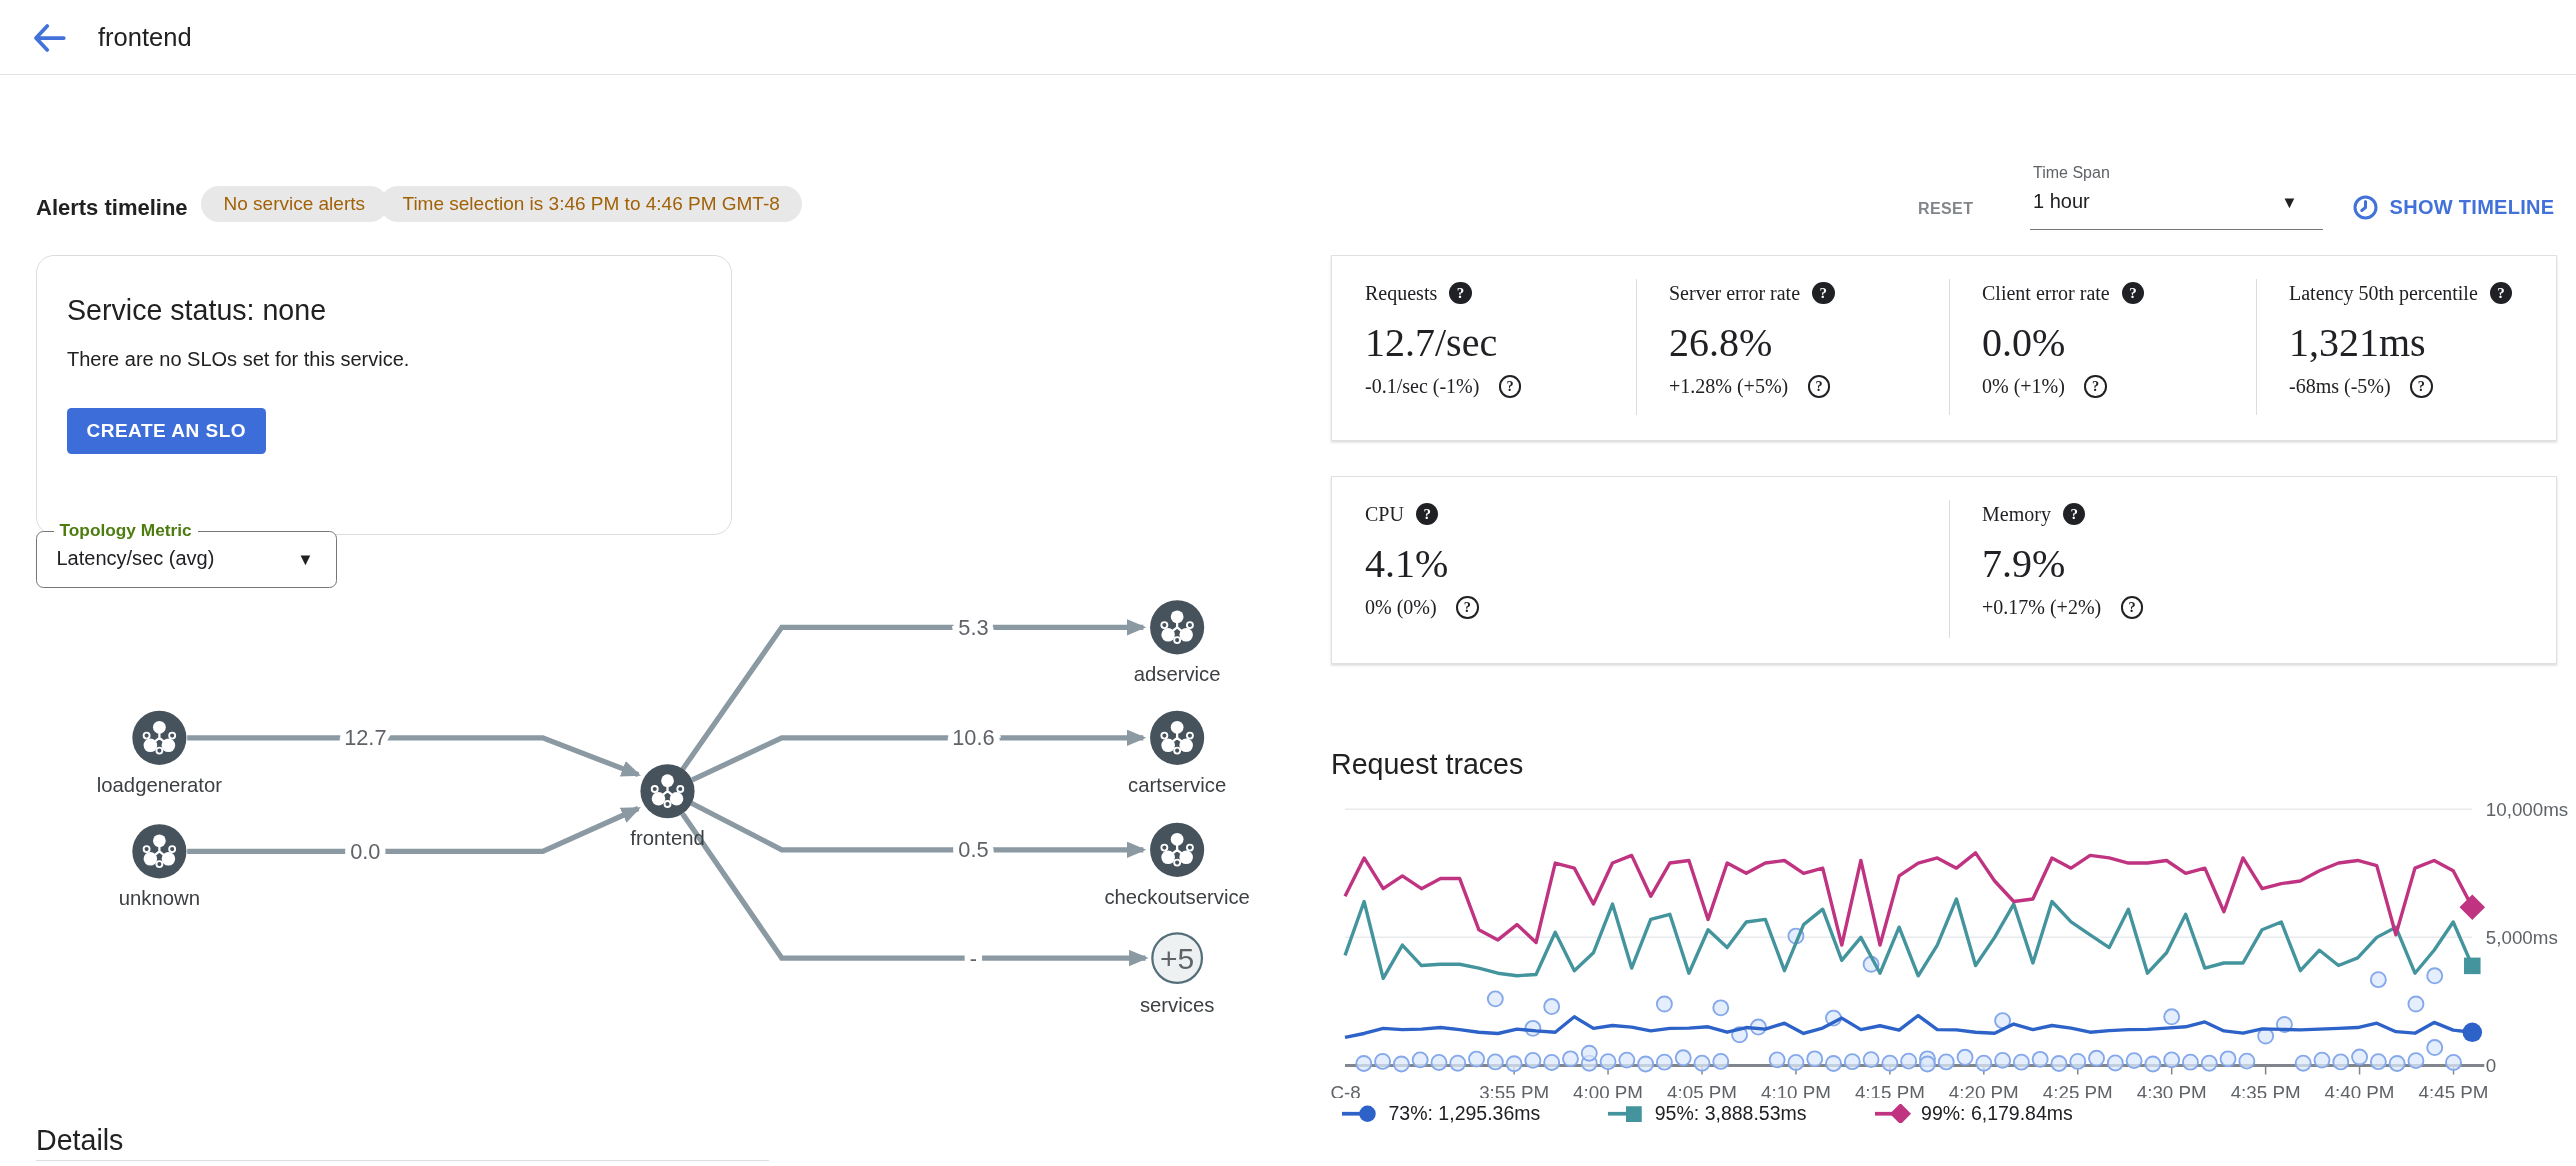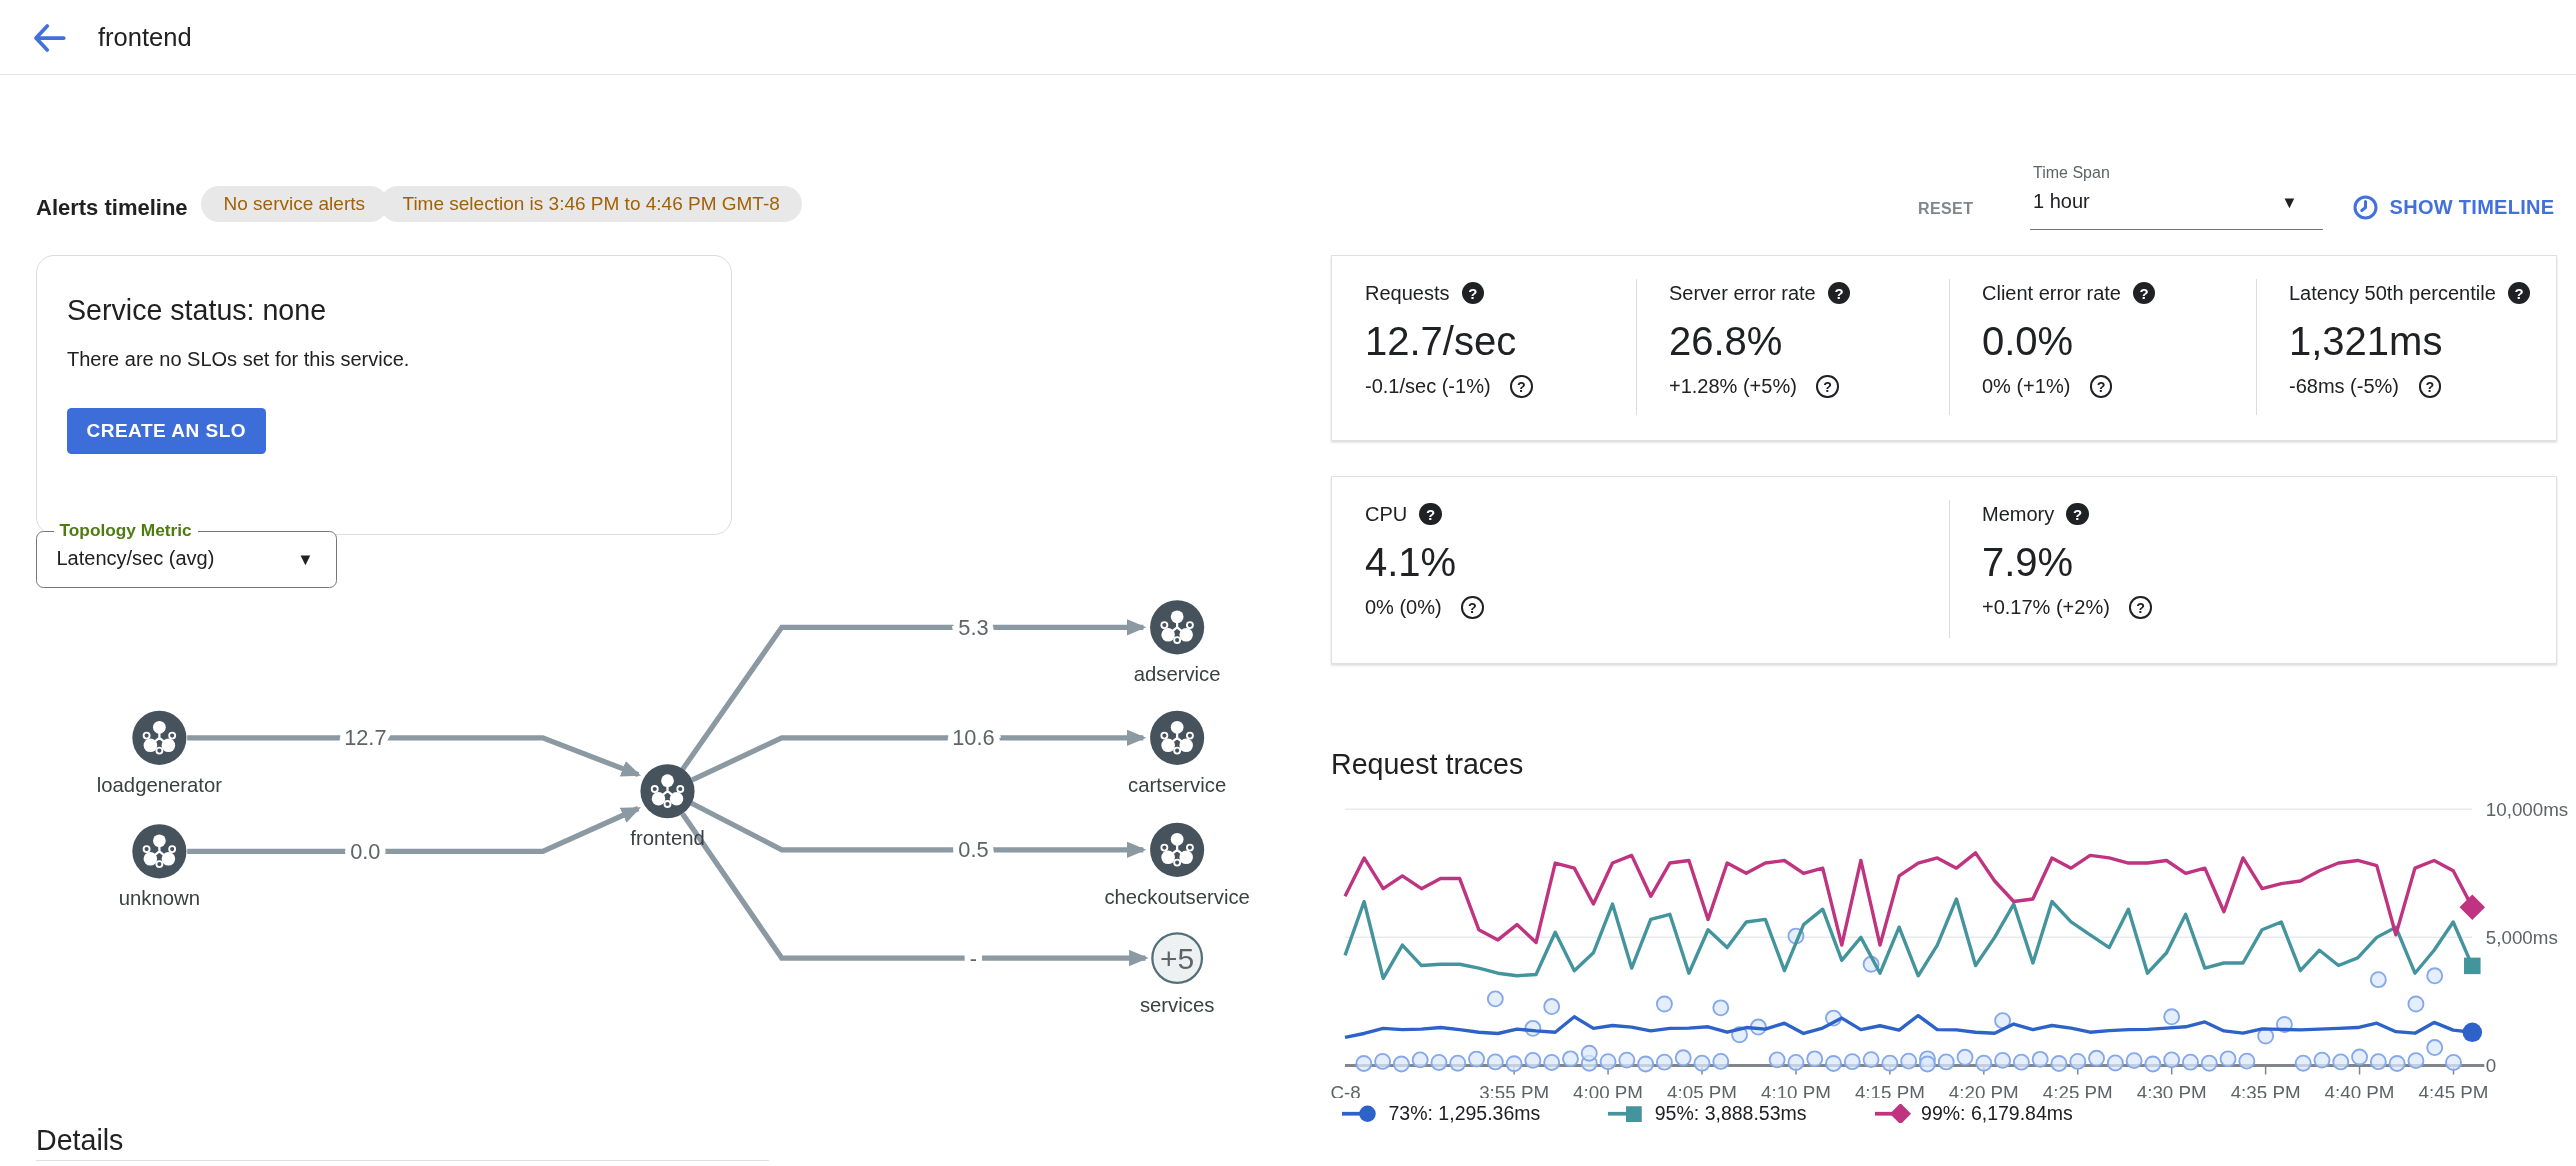--- a/index.html
+++ b/index.html
@@ -39,21 +39,21 @@
   .topo-svg { position:absolute; left:0; top:586px; }
   .edge { stroke:#8b99a3; stroke-width:7; fill:none; }
   .edge-label { font-size:29px; fill:#5f6368; text-anchor:middle; paint-order:stroke; stroke:#fff; stroke-width:16px; }
   .node-label { font-size:27px; fill:#3c4043; text-anchor:middle; }
   .more-node { fill:#eef1f2; stroke:#546e7a; stroke-width:3; }
   .more-badge { font-size:40px; fill:#5f6368; text-anchor:middle; }
   
   .panel { position:absolute; background:#fff; border:1.5px solid #e0e0e0; box-shadow:0 2.3px 2.3px rgba(60,64,67,.2); }
   .panel1 { left:1331px; top:255px; width:1226px; height:186px; }
   .panel2 { left:1331px; top:476px; width:1226px; height:188px; }
-  .mcol { position:absolute; top:0; height:100%; }
+  .mcol { position:absolute; top:0; height:100%;font-family:Liberation Serif, serif; }
   .mcol .m-label { position:absolute; left:33px; top:25.5px; font-size:20px; color:#202124; display:flex; align-items:center; gap:12px; }
   .mcol .m-value { position:absolute; left:33px; top:63px; font-size:40px; color:#202124; }
   .mcol .m-delta { position:absolute; left:33px; top:119px; font-size:20px; color:#202124; display:flex; align-items:center; gap:19.5px; }
   .vdiv { position:absolute; top:22.5px; bottom:25.5px; width:0; border-left:1.5px solid #dadce0; }
   .help-filled { display:inline-flex; width:22.5px; height:22.5px; border-radius:50%; background:#202124; color:#fff; font-size:15px; font-weight:bold; align-items:center; justify-content:center; cursor:pointer; }
   .help-outline { display:inline-flex; width:22.5px; height:22.5px; border-radius:50%; border:2.3px solid #202124; color:#202124; font-size:14.3px; font-weight:bold; align-items:center; justify-content:center; cursor:pointer; }
   
   .traces-title { position:absolute; left:1331px; top:748px; font-size:28.6px; font-weight:500; color:#212121; }
   .traces-svg { position:absolute; left:1330px; top:782px; }
   .gridline { stroke:#e8eaed; stroke-width:2; }

